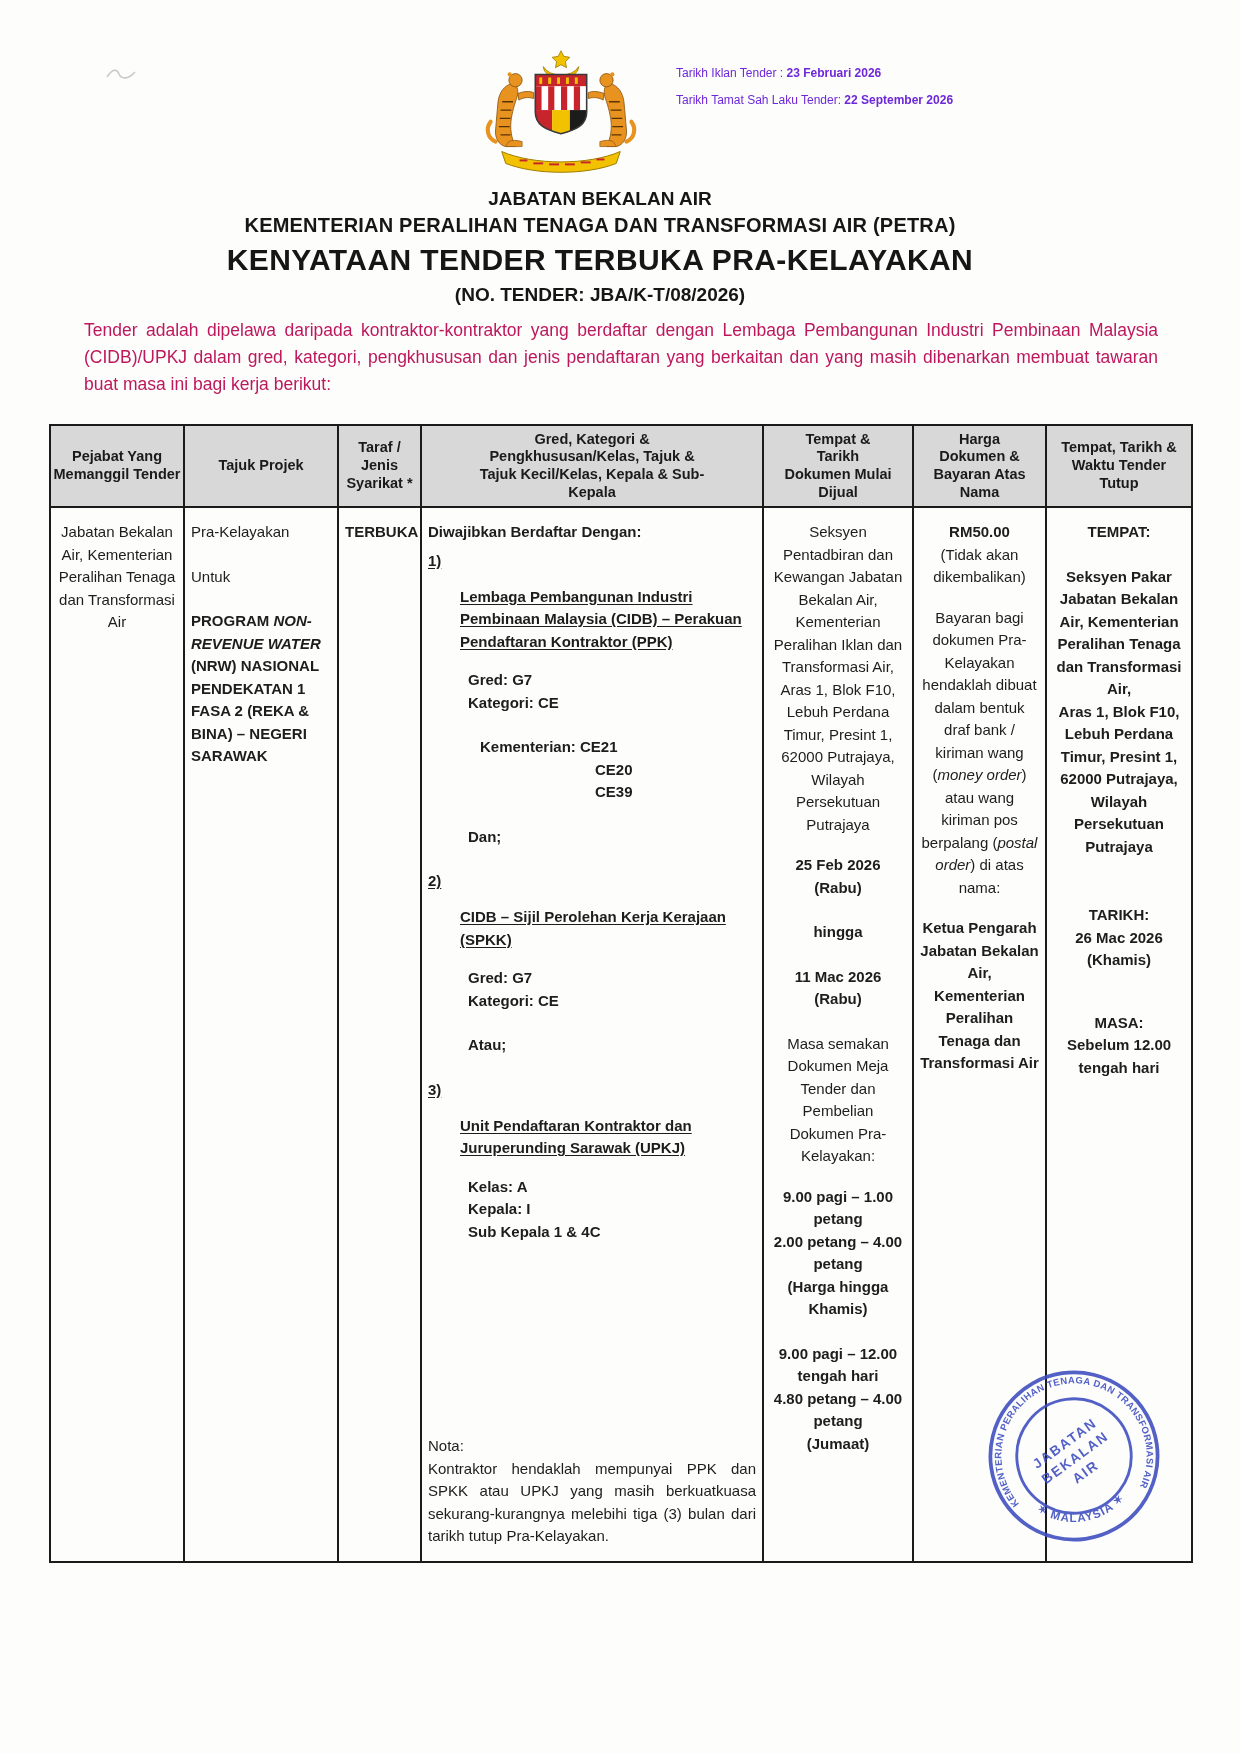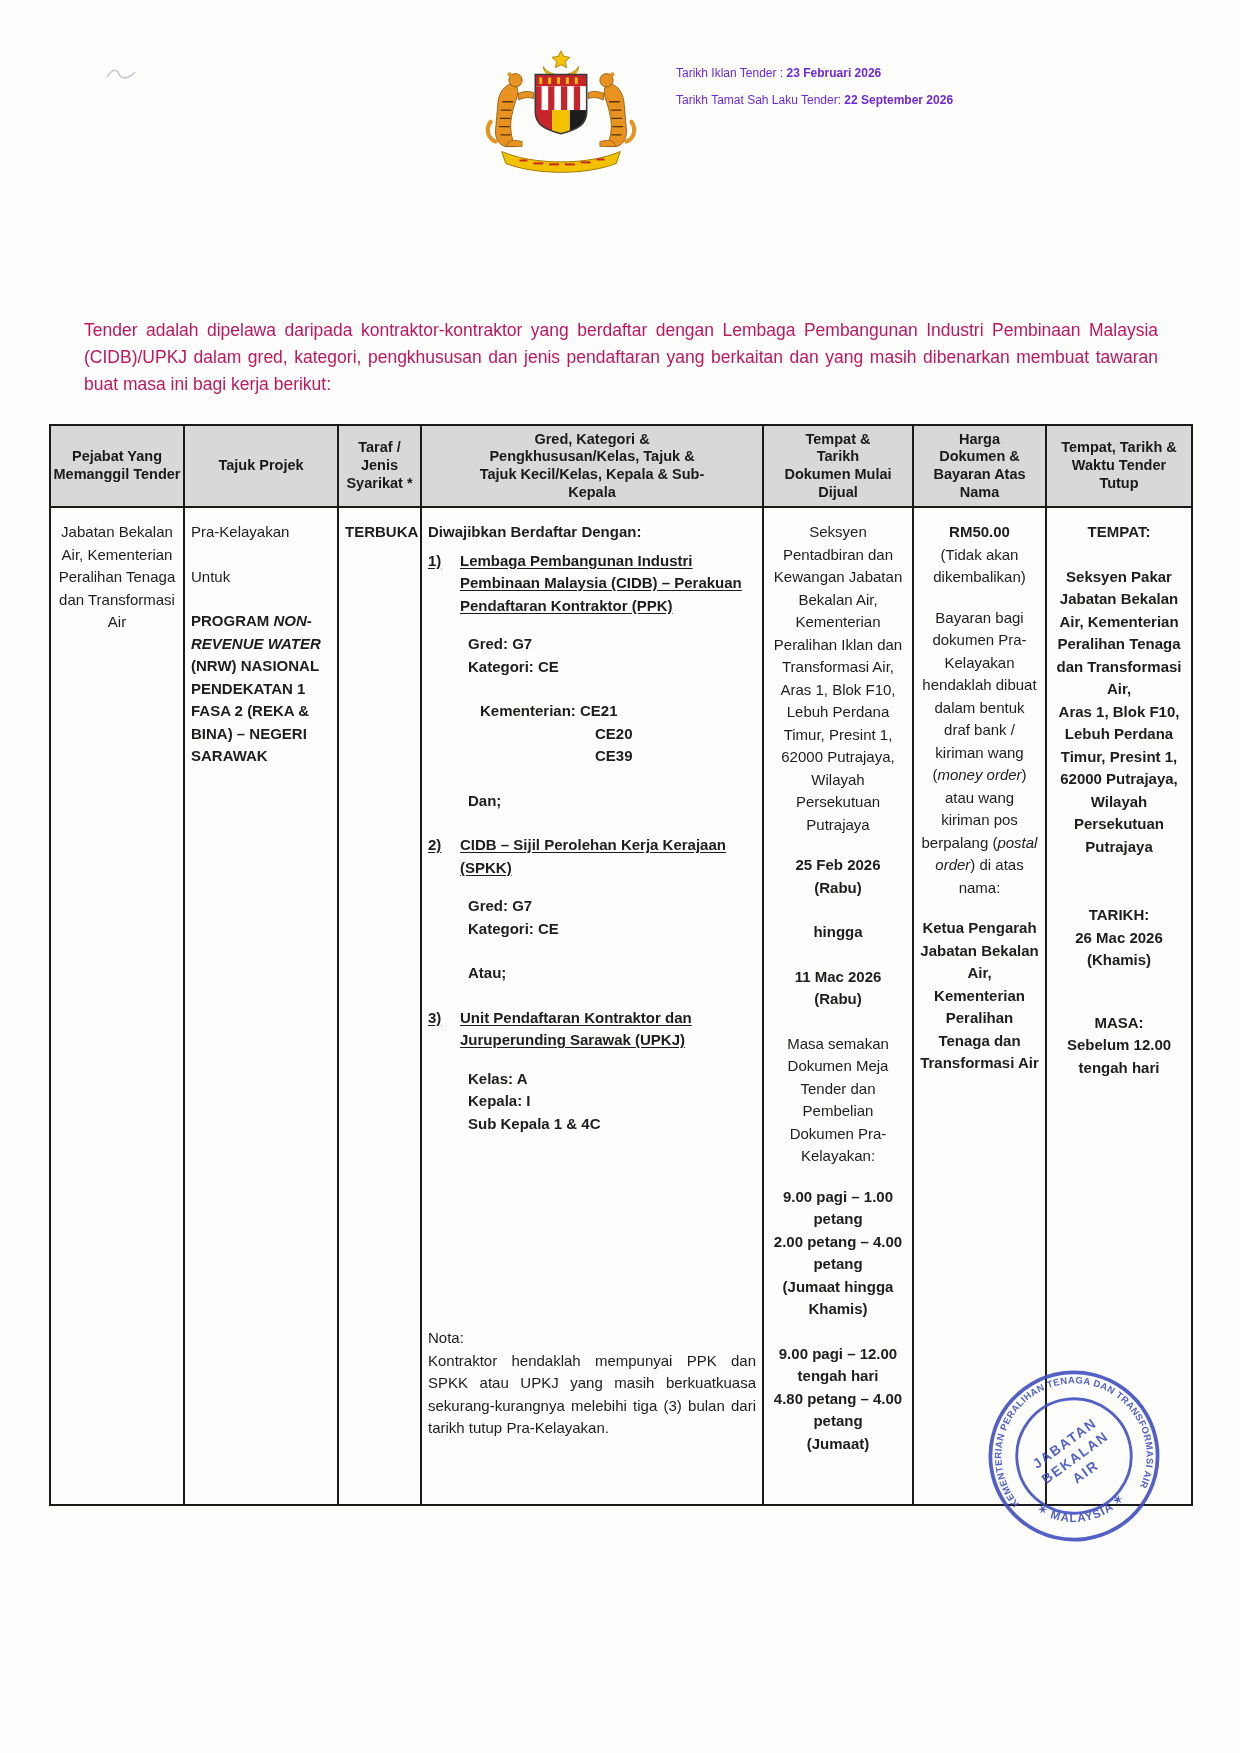--- a/index.html
+++ b/index.html
@@ -46,21 +46,21 @@
 
   .gapL{margin-bottom:22px;}
   .gapM{margin-bottom:18px;}
   .gapXL{margin-bottom:46px;}
   .gapXXL{margin-bottom:40px;}
 
   
   .reg-intro{font-weight:bold;margin-bottom:6px;}
   .reg-item{display:flex;margin-bottom:16px;}
   .reg-item .num{width:32px;flex:none;font-weight:bold;text-decoration:underline;text-underline-offset:2px;}
-  .reg-item .itxt{font-weight:bold;text-decoration:underline;text-underline-offset:2px;}
+  .reg-item .itxt{font-weight:bold;text-decoration:underline;text-underline-offset:2px;margin-top:36px;}
   .ind1{margin-left:40px;}
   .ind2{margin-left:52px;}
   .ind3{margin-left:167px;}
   .reg-spacer{height:192px;}
   .nota-text{text-align:justify;}
 
   
   .stamp{position:absolute;left:986px;top:1368px;width:176px;height:176px;opacity:.88;}
 </style>
 </head>
@@ -133,20 +133,26 @@
           <rect x="116" y="111" width="8" height="2"></rect>
       </g>
     </g>
   </svg>
 
   <div class="dates">
     <div><span class="lbl">Tarikh Iklan Tender : </span><span class="val">23 Februari 2026</span></div>
     <div><span class="lbl">Tarikh Tamat Sah Laku Tender: </span><span class="val">22 September 2026</span></div>
   </div>
 
+  <div class="headings">
+    <div class="h-dept">JABATAN BEKALAN AIR</div>
+    <div class="h-min">KEMENTERIAN PERALIHAN TENAGA DAN TRANSFORMASI AIR (PETRA)</div>
+    <div class="h-title">KENYATAAN TENDER TERBUKA PRA-KELAYAKAN</div>
+    <div class="h-no">(NO. TENDER: JBA/K-T/08/2026)</div>
+  </div>
 
   <div class="intro">Tender adalah dipelawa daripada kontraktor-kontraktor yang berdaftar dengan Lembaga Pembangunan Industri Pembinaan Malaysia (CIDB)/UPKJ dalam gred, kategori, pengkhususan dan jenis pendaftaran yang berkaitan dan yang masih dibenarkan membuat tawaran buat masa ini bagi kerja berikut:</div>
 
   <table class="tender">
     <colgroup>
       <col style="width:134px">
         <col style="width:154px">
         <col style="width:83px">
         <col style="width:342px">
       <col style="width:150px">
@@ -228,21 +234,21 @@
           <div>Seksyen Pentadbiran dan Kewangan Jabatan Bekalan Air, Kementerian Peralihan Iklan dan Transformasi Air,</div>
           <div class="gapM">Aras 1, Blok F10, Lebuh Perdana Timur, Presint 1, 62000 Putrajaya, Wilayah Persekutuan Putrajaya</div>
           <div class="b">25 Feb 2026</div>
           <div class="b gapL">(Rabu)</div>
           <div class="b gapL">hingga</div>
           <div class="b">11 Mac 2026</div>
           <div class="b gapL">(Rabu)</div>
           <div class="gapM">Masa semakan Dokumen Meja Tender dan Pembelian Dokumen Pra-Kelayakan:</div>
           <div class="b">9.00 pagi – 1.00 petang</div>
           <div class="b">2.00 petang – 4.00 petang</div>
-          <div class="b gapL">(Jumaat hingga Khamis)</div>
+          <div class="b gapL">(Harga hingga Khamis)</div>
           <div class="b">9.00 pagi – 12.00 tengah hari</div>
           <div class="b">4.80 petang – 4.00 petang</div>
           <div class="b">(Jumaat)</div>
         </td>
 
         <td class="c-center">
           <div class="b">RM50.00</div>
           <div class="gapM">(Tidak akan dikembalikan)</div>
           <div class="gapM"><span>Bayaran bagi dokumen Pra-Kelayakan hendaklah dibuat dalam bentuk draf bank / kiriman wang (</span><span class="i">money order</span><span>) atau wang kiriman pos berpalang (</span><span class="i">postal order</span><span>) di atas nama:</span></div>
           <div class="b">Ketua Pengarah Jabatan Bekalan Air, Kementerian Peralihan Tenaga dan Transformasi Air</div>

